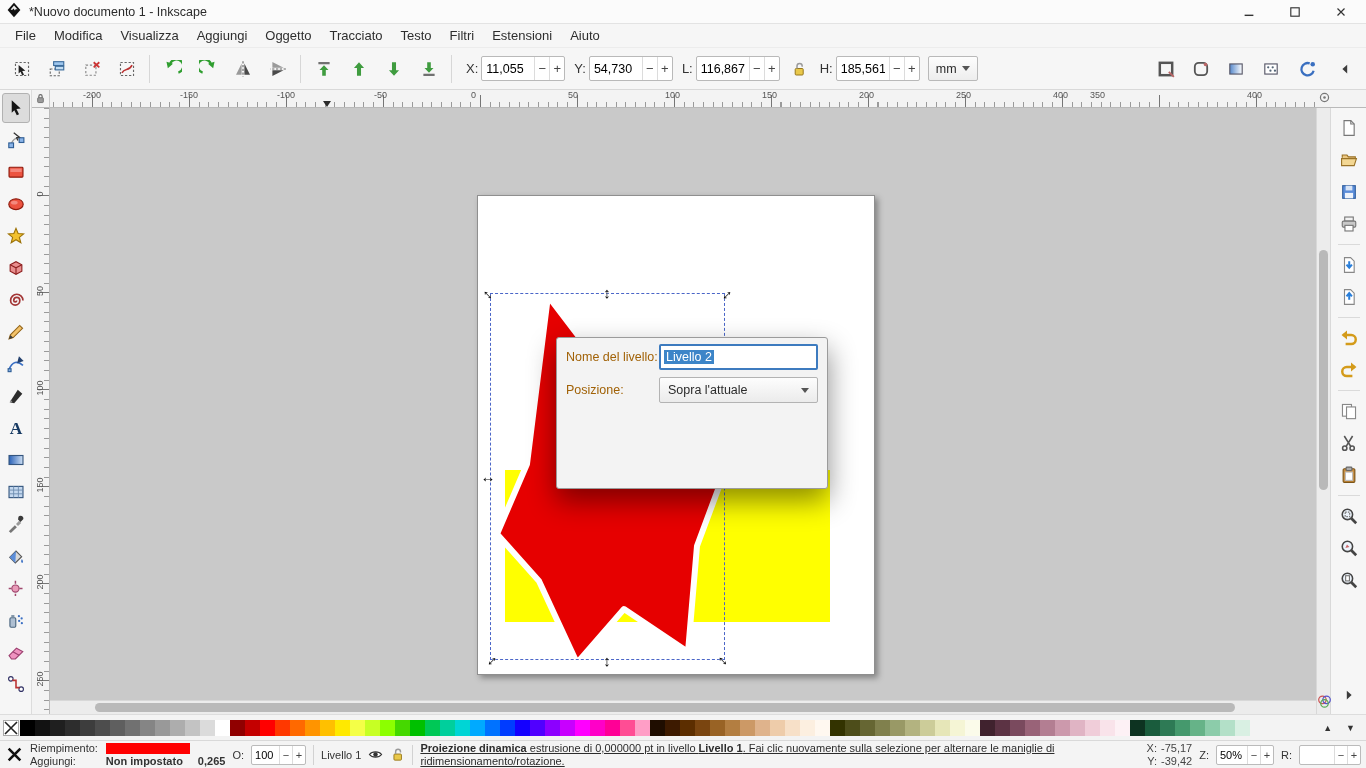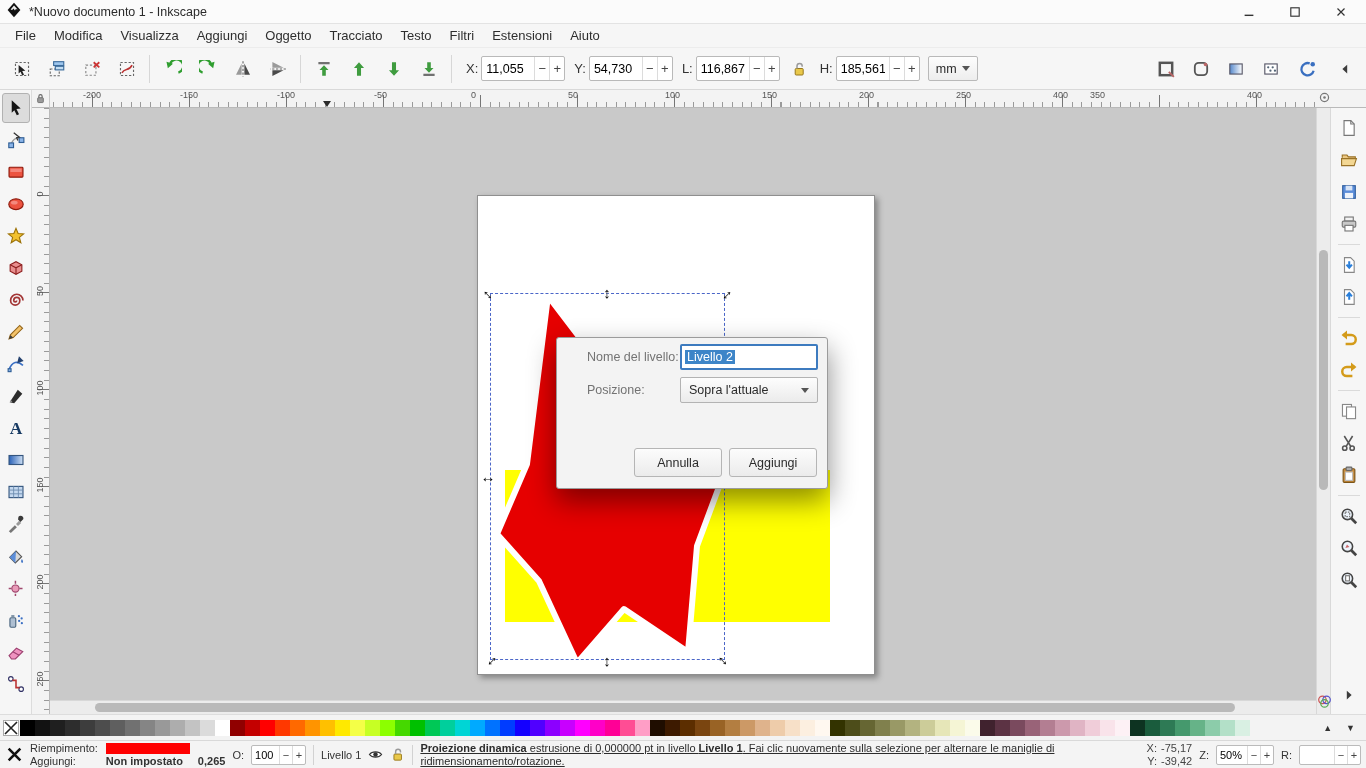--- a/index.html
+++ b/index.html
@@ -65,21 +65,21 @@
   .hscroll { position:absolute; left:0; right:0; bottom:0; height:14px; background:#ececec; border-top:1px solid #d8d8d8; z-index:4; }
   .hthumb { position:absolute; left:45px; width:1140px; top:2px; height:9px; background:#b9b9b9; border-radius:5px; }
 
   
   .dialog { position:absolute; left:506px; top:229px; width:272px; height:152px; background:#f3f3f3; border:1px solid #9b9b9b; border-radius:3px; box-shadow:0 12px 28px rgba(0,0,0,.45); z-index:10; display:flex; flex-direction:column; }
   .dlg-title { height:27px; flex:none; display:flex; align-items:center; gap:6px; padding:0 8px; border-bottom:1px solid #e0e0e0; }
   .dlg-logo svg { width:15px; height:15px; display:block; }
   .dlg-title-text { font-size:13px; color:#1f1f1f; }
   .dlg-close { margin-left:auto; width:18px; height:18px; display:flex; align-items:center; justify-content:center; }
   .dlg-row { display:flex; align-items:center; padding:6px 9px 1px; }
-  .dlg-label { width:93px; flex:none; font-size:12.5px; color:#737373;margin-left:21px; }
+  .dlg-label { width:93px; flex:none; font-size:12.5px; color:#a16207; }
   .dlg-input { flex:1; height:26px; background:#fff; border:2px solid #3d7bbf; border-radius:2px; display:flex; align-items:center; padding:0 3px; font-size:12.5px; }
   .sel-text { background:#3d85c8; color:#fff; padding:0 2px; }
   .dlg-select { flex:1; height:26px; border:1px solid #b3b3b3; border-radius:2px; background:linear-gradient(#fdfdfd,#ebebeb); display:flex; align-items:center; padding:0 8px; font-size:12.5px; }
   .dlg-select .dd-arrow { margin-left:auto; }
   .dlg-buttons { display:flex; justify-content:flex-end; gap:7px; padding:9px 10px 11px; margin-top:auto; }
   .dlg-btn { width:88px; height:29px; display:flex; align-items:center; justify-content:center; font-size:12.5px; background:linear-gradient(#fcfcfc,#ebebeb); border:1px solid #b5b5b5; border-radius:3px; }
 
   
   .palette { height:26px; flex:none; background:#f3f3f3; border-top:1px solid #ddd; display:flex; align-items:center; padding:0 3px; overflow:hidden; }
   .swatch { flex:0 0 15px; width:15px; height:16px; }
@@ -520,24 +520,20 @@
           <div class="dlg-input">
             <span class="sel-text">Livello 2</span>
           </div>
         </div>
         <div class="dlg-row">
           <span class="dlg-label">Posizione:</span>
           <div class="dlg-select">
             <span>Sopra l'attuale</span>
             <span class="dd-arrow"></span>
           </div>
-        </div>
-        <div class="dlg-buttons">
-          <div class="dlg-btn">Annulla</div>
-          <div class="dlg-btn">Aggiungi</div>
         </div>
       </div>
 
       <div class="hscroll">
         <div class="hthumb"></div>
       </div>
     </div>
 
     <div class="vscroll">
       <div class="vthumb"></div>

